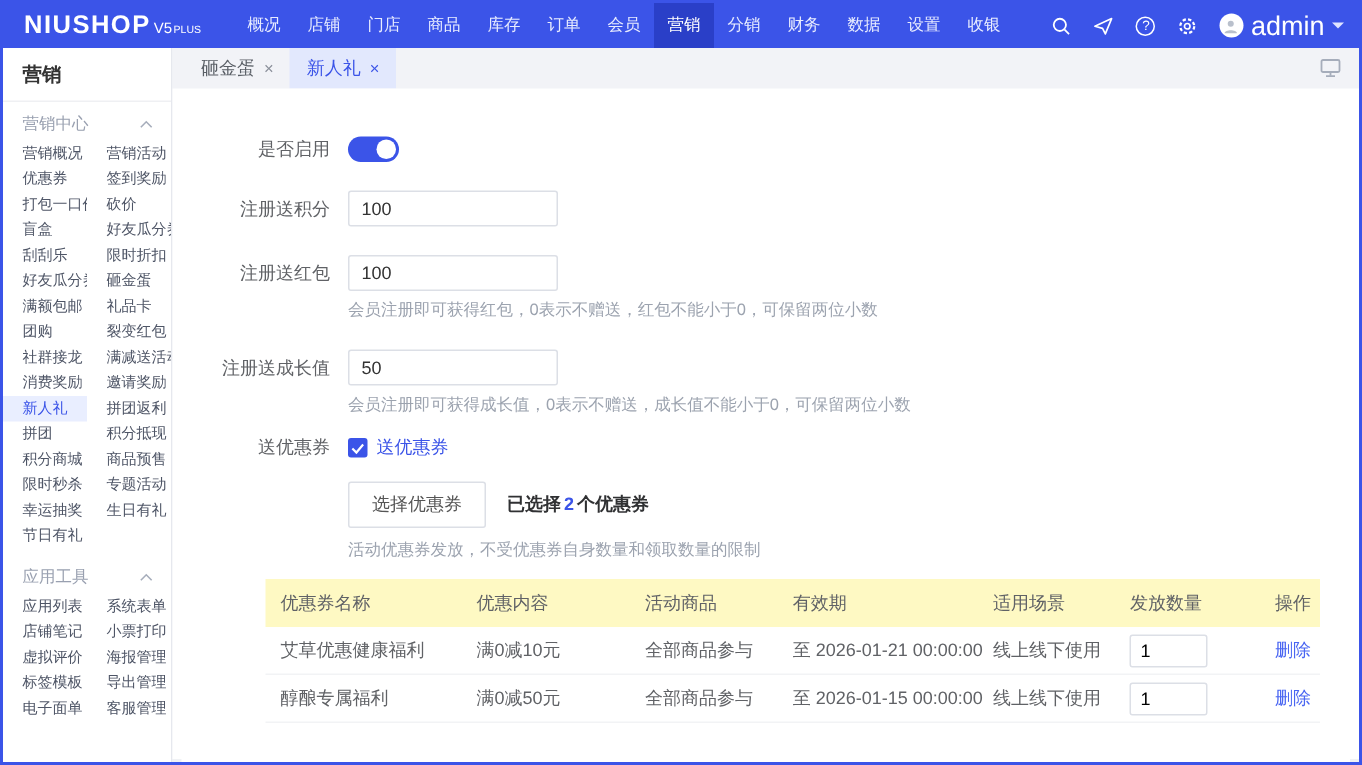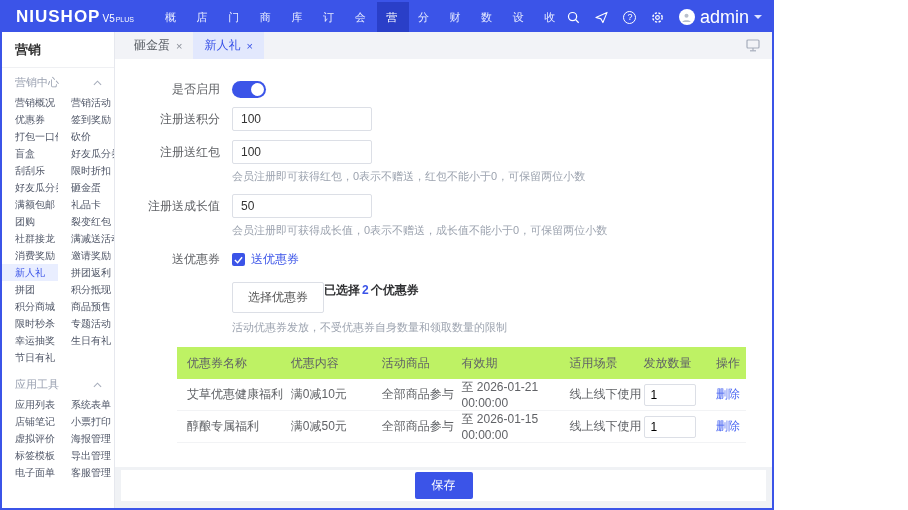--- a/index.html
+++ b/index.html
@@ -1,17 +1,17 @@
 <!DOCTYPE html>
 <html><head>
 <meta charset="utf-8">
 <style>
   * { margin:0; padding:0; box-sizing:border-box; }
   html,body { width:908px; height:510px; font-family:"Liberation Sans","DejaVu Sans",sans-serif; }
-  .frame { width:774px; height:510px; border:2px solid #3B54E8; background:#F0F2F5; display:flex; flex-direction:column; overflow:hidden; }
+  .frame { width:908px; height:510px; border:2px solid #3B54E8; background:#F0F2F5; display:flex; flex-direction:column; overflow:hidden; }
 
   
   .topbar { height:30px; background:#3B54E8; display:flex; align-items:center; color:#fff; flex:none; padding:0 10px 0 14px; }
   .logo { display:flex; align-items:baseline; margin-right:22px; }
   .logo-main { font-size:17px; font-weight:bold; letter-spacing:1px; }
   .logo-sub { font-size:10px; margin-left:2px; }
   .logo-sub2 { font-size:7px; margin-left:1px; }
   .topnav { display:flex; align-items:center; height:100%; }
   .nav-item { font-size:11px; padding:0 9px; height:30px; line-height:30px; cursor:pointer; color:#e8ecff; }
   .nav-item.active { background:#2A3FC8; color:#fff; }
@@ -38,40 +38,40 @@
   
   .tabstrip { height:27px; background:#F2F3F7; display:flex; align-items:stretch; padding-left:8px; flex:none; }
   .tab { display:flex; align-items:center; gap:6px; font-size:12px; padding:0 11px; color:#5a5f66; cursor:pointer; }
   .tab .x { font-size:11px; color:#8a8f99; }
   .tab.active { background:#E2E8FD; color:#3B54E8; }
   .tab.active .x { color:#3B54E8; }
   .tabstrip-right { margin-left:auto; display:flex; align-items:center; padding-right:12px; }
 
   
   .panel { background:#fff; padding:13px 18px 24px 10px; flex:none; }
-  .frow { display:flex; align-items:center; margin-top:9px; }
+  .frow { display:flex; align-items:center; margin-top:19px; }
   .flabel { width:95px; text-align:right; font-size:12px; color:#606266; flex:none; margin-right:12px; }
   .hint { margin:5px 0 10px 107px; font-size:11px; color:#9CA3AF; }
   .tinput { width:140px; height:24px; border:1px solid #DCDFE6; border-radius:2px; font-size:12px; color:#333; padding:0 8px; font-family:"Liberation Sans",sans-serif; }
 
   .toggle { width:34px; height:17px; border-radius:9px; background:#3B54E8; position:relative; cursor:pointer; }
   .toggle::after { content:""; position:absolute; right:2px; top:2px; width:13px; height:13px; border-radius:50%; background:#fff; }
 
   .cbx { width:13px; height:13px; background:#3B54E8; border-radius:2px; display:inline-flex; align-items:center; justify-content:center; margin-right:6px; cursor:pointer; }
   .cbx-label { font-size:12px; color:#3B54E8; cursor:pointer; }
 
-  .coupon-actions { display:flex; margin:14px 0 0 107px; }
+  .coupon-actions { display:flex; align-items:center; margin:14px 0 0 107px; gap:14px; }
   .btn-outline { border:1px solid #DCDFE6; background:#fff; border-radius:2px; font-size:12px; color:#555; padding:6px 15px; cursor:pointer; font-family:"Liberation Sans",sans-serif; }
   .sel-text { font-size:12px; font-weight:bold; color:#303133; }
   .sel-count { color:#3B54E8; padding:0 2px; }
 
   
   .ctable { margin:12px 8px 0 52px; font-size:12px; color:#606266; }
   .trow { display:flex; align-items:center; }
-  .thead { background:#bef264; color:#606266; height:32px; }
+  .thead { background:#fef9c3; color:#606266; height:32px; }
   .tbody-row { height:32px; border-bottom:1px solid #F2F3F5; }
   .c1{width:20%;padding-left:10px;} .c2{width:16%;} .c3{width:14%;} .c4{width:19%;} .c5{width:13%;} .c6{width:12%;} .c7{width:6%; text-align:right; padding-right:6px;}
   .qty-input { width:52px; height:22px; border:1px solid #DCDFE6; border-radius:2px; font-size:12px; padding:0 6px; font-family:"Liberation Sans",sans-serif; }
   .del-link { color:#4A66F2; cursor:pointer; font-size:12px; }
 
   .spacer { flex:1; }
 
   
   .footbar { background:#fff; margin:0 6px 7px 6px; height:31px; display:flex; align-items:center; justify-content:center; flex:none; }
   .btn-save { background:#3B54E8; color:#fff; border:none; border-radius:2px; font-size:12px; padding:5px 17px; cursor:pointer; font-family:"Liberation Sans",sans-serif; }

